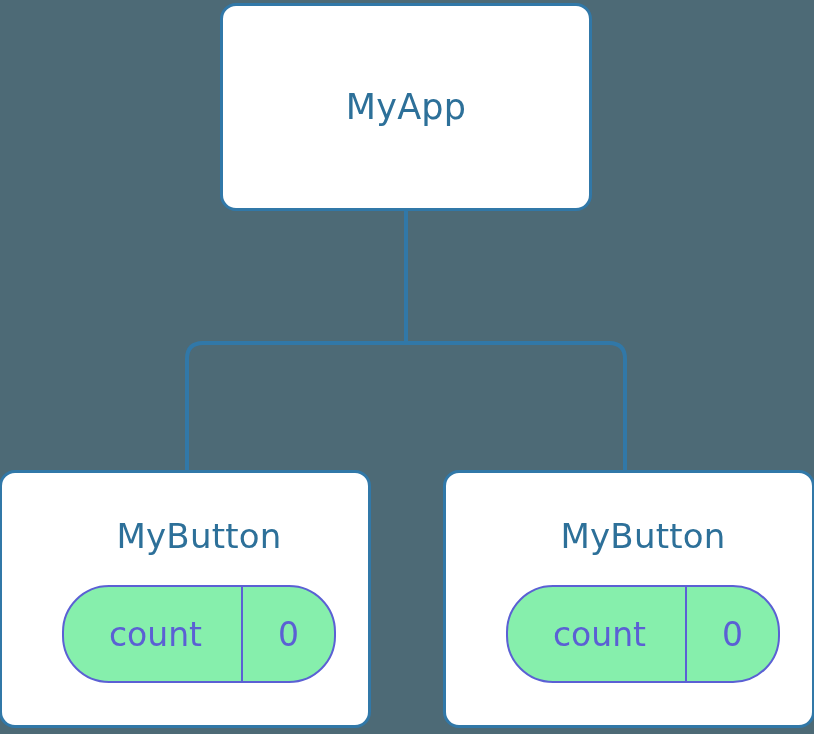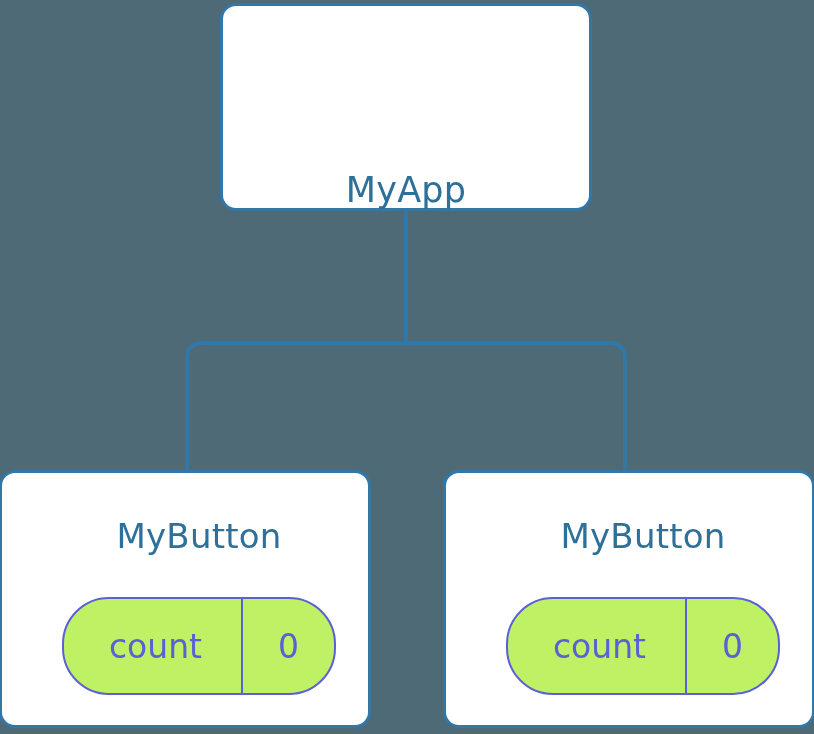--- a/index.html
+++ b/index.html
@@ -42,21 +42,21 @@
     display: flex;
     flex-direction: column;
     align-items: center;
   }
 
   .node-root {
     left: 220px;
     top: 3px;
     width: 372px;
     height: 208px;
-    justify-content: flex-end;
+    justify-content: center;
   }
 
   .node-leaf {
     top: 470px;
     width: 372px;
     height: 258px;
     justify-content: flex-start;
     padding-top: 46px;
     padding-left: 28px;
   }
@@ -73,27 +73,27 @@
     user-select: none;
   }
 
   .node-root .node-title {
     font-size: 35px;
   }
 
   
   .state-pill {
     position: relative;
-    margin-top: 44px;
+    margin-top: 32px;
     height: 94px;
     display: flex;
     align-items: stretch;
     border: 2px solid #5b60d4;
     border-radius: 47px;
-    background: #bef264;
+    background: #86efac;
     overflow: hidden;
   }
 
   .state-key,
   .state-val {
     display: flex;
     align-items: center;
     justify-content: center;
     color: #5b60d4;
     font-size: 33px;

